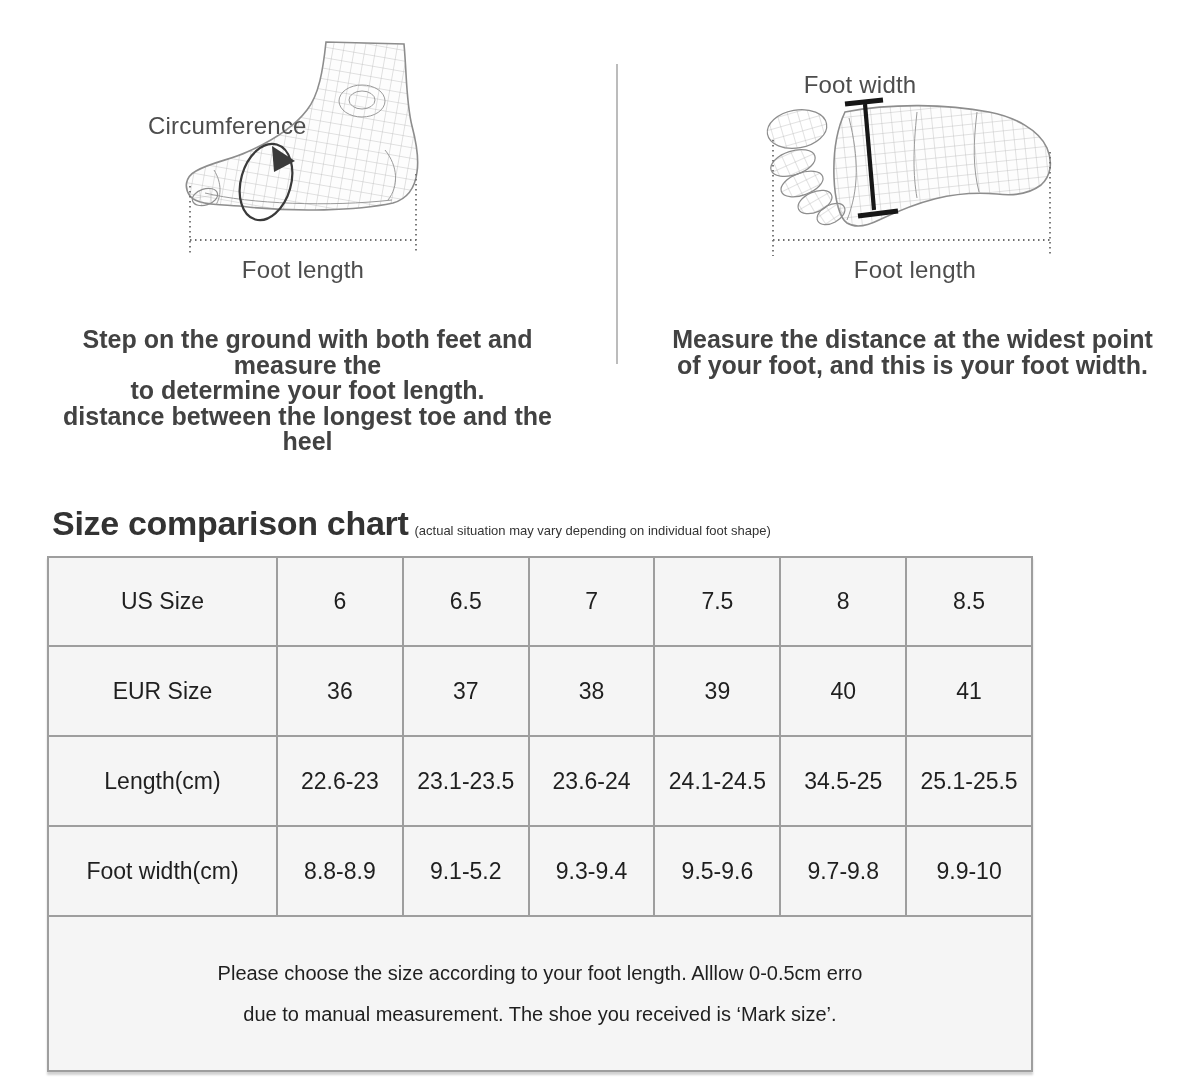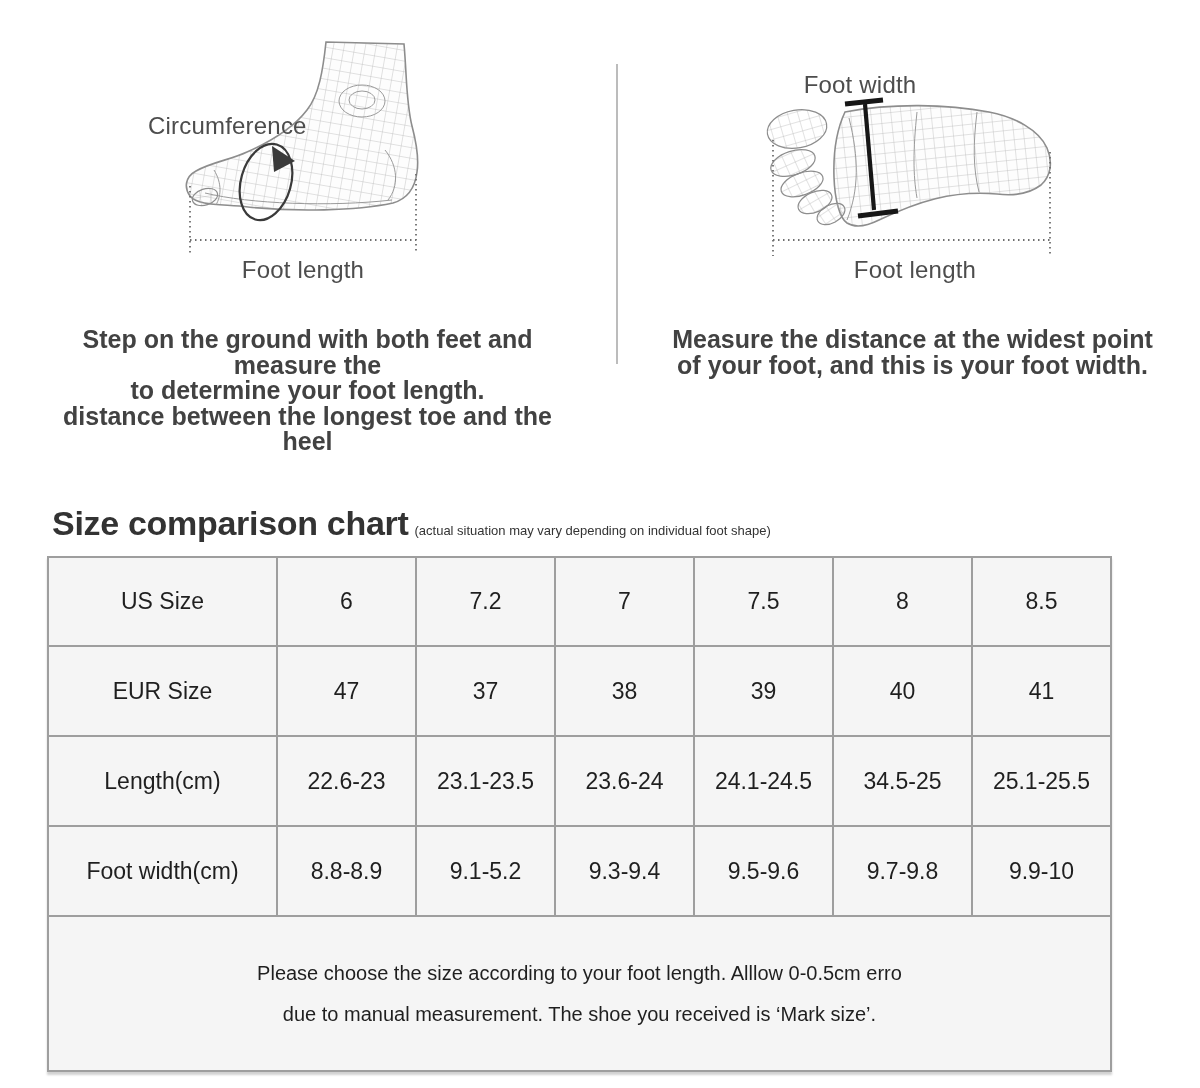--- a/index.html
+++ b/index.html
@@ -41,21 +41,21 @@
   }
   .guide-desc.left{left:40px;width:535px;}
   .guide-desc.right{left:655px;width:515px;}
   
   .chart-title-row{
     left:52px;top:504px;display:flex;align-items:baseline;white-space:nowrap;
   }
   .chart-title{font-size:34px;font-weight:bold;color:var(--title-text);letter-spacing:-.3px;}
   .chart-subtitle{font-size:13px;color:var(--title-text);margin-left:6px;}
   table.size-table{
-    position:absolute;left:47px;top:556px;width:1065px;
+    position:absolute;left:47px;top:556px;width:986px;
     border-collapse:collapse;table-layout:fixed;
     box-shadow:0 3px 2px rgba(0,0,0,.18);
   }
   table.size-table td{
     border:2px solid var(--table-border);
     background:var(--cell-bg);
     text-align:center;vertical-align:middle;
     font-size:23px;color:var(--table-text);
   }
   td.label-col{width:229px;}
@@ -178,29 +178,29 @@
 <div class="abs chart-title-row">
   <span class="chart-title">Size comparison chart</span>
   <span class="chart-subtitle">(actual situation may vary depending on individual foot shape)</span>
 </div>
 
 <table class="size-table">
   <tbody>
     <tr class="data-row" style="height:89px;">
       <td class="label-col">US Size</td>
       <td>6</td>
-      <td>7.2</td>
+      <td>6.5</td>
       <td>7</td>
       <td>7.5</td>
       <td>8</td>
       <td>8.5</td>
     </tr>
     <tr class="data-row">
       <td class="label-col">EUR Size</td>
-      <td>47</td>
+      <td>36</td>
       <td>37</td>
       <td>38</td>
       <td>39</td>
       <td>40</td>
       <td>41</td>
     </tr>
     <tr class="data-row">
       <td class="label-col">Length(cm)</td>
       <td>22.6-23</td>
       <td>23.1-23.5</td>

